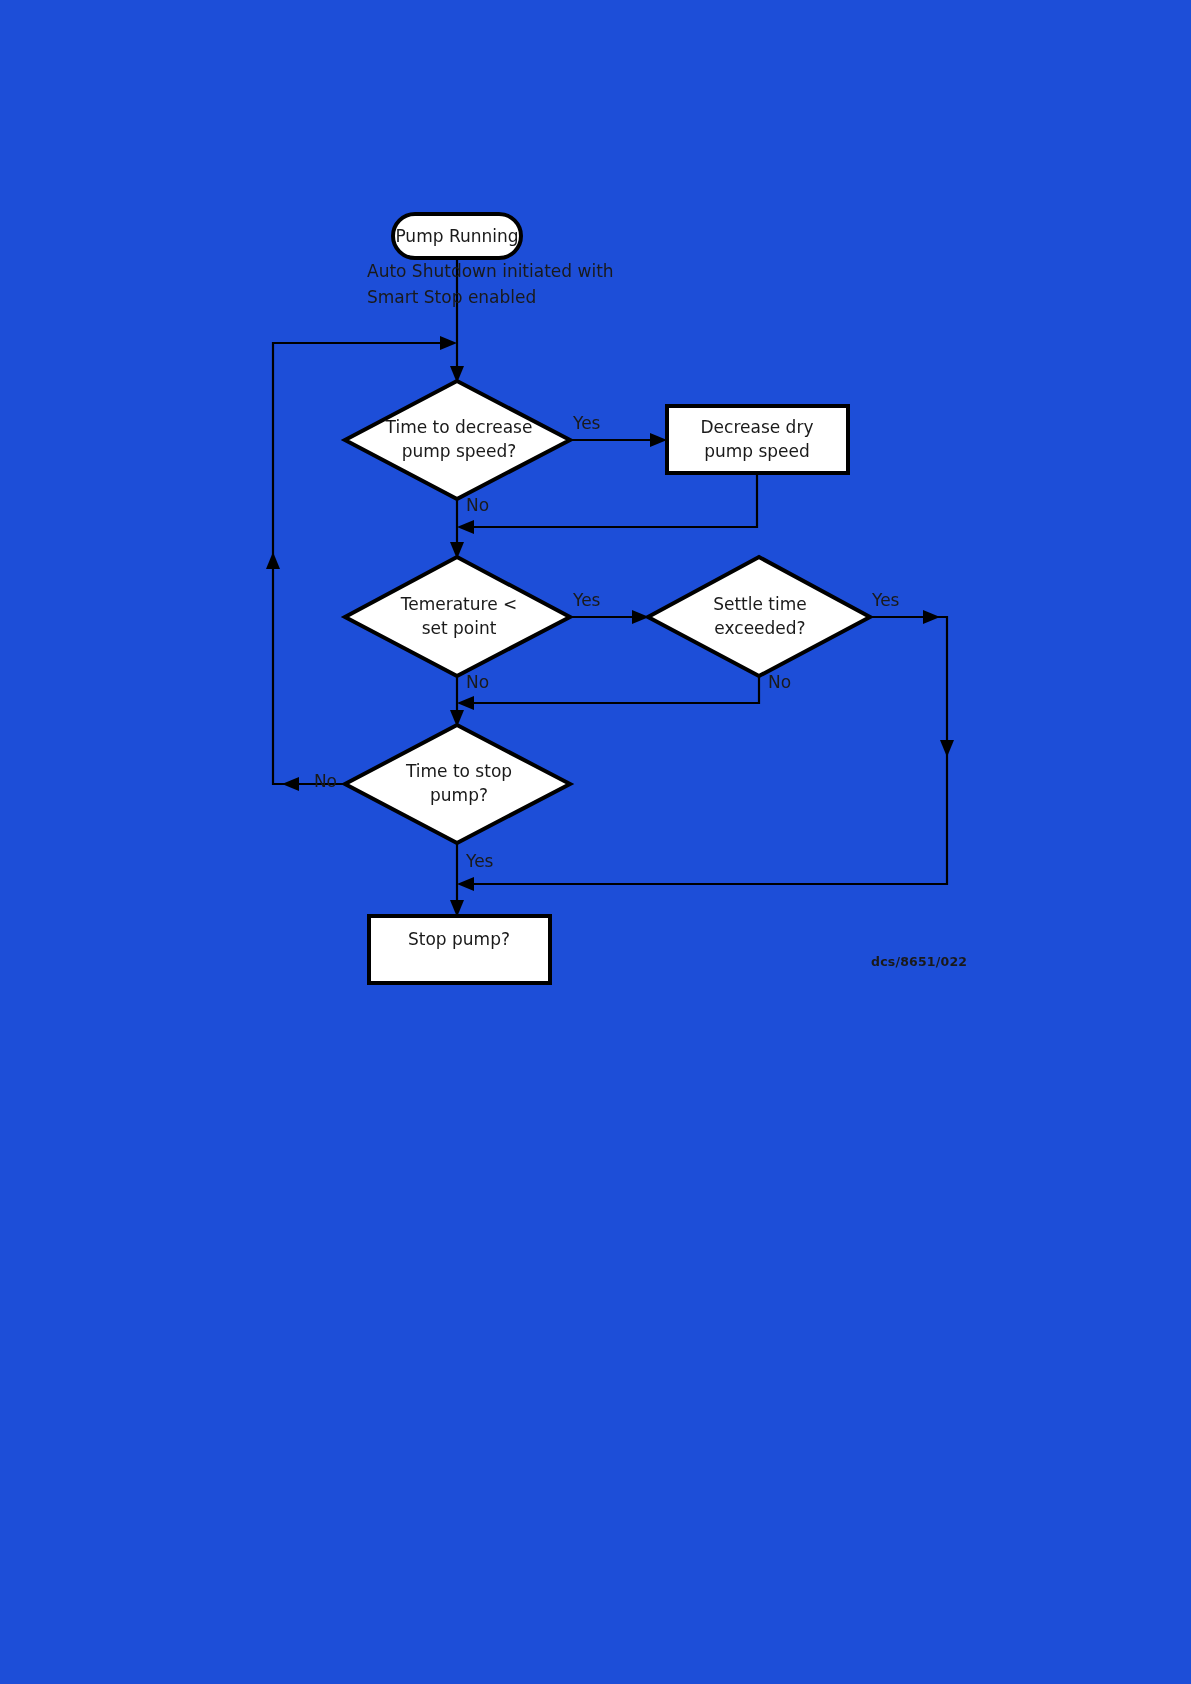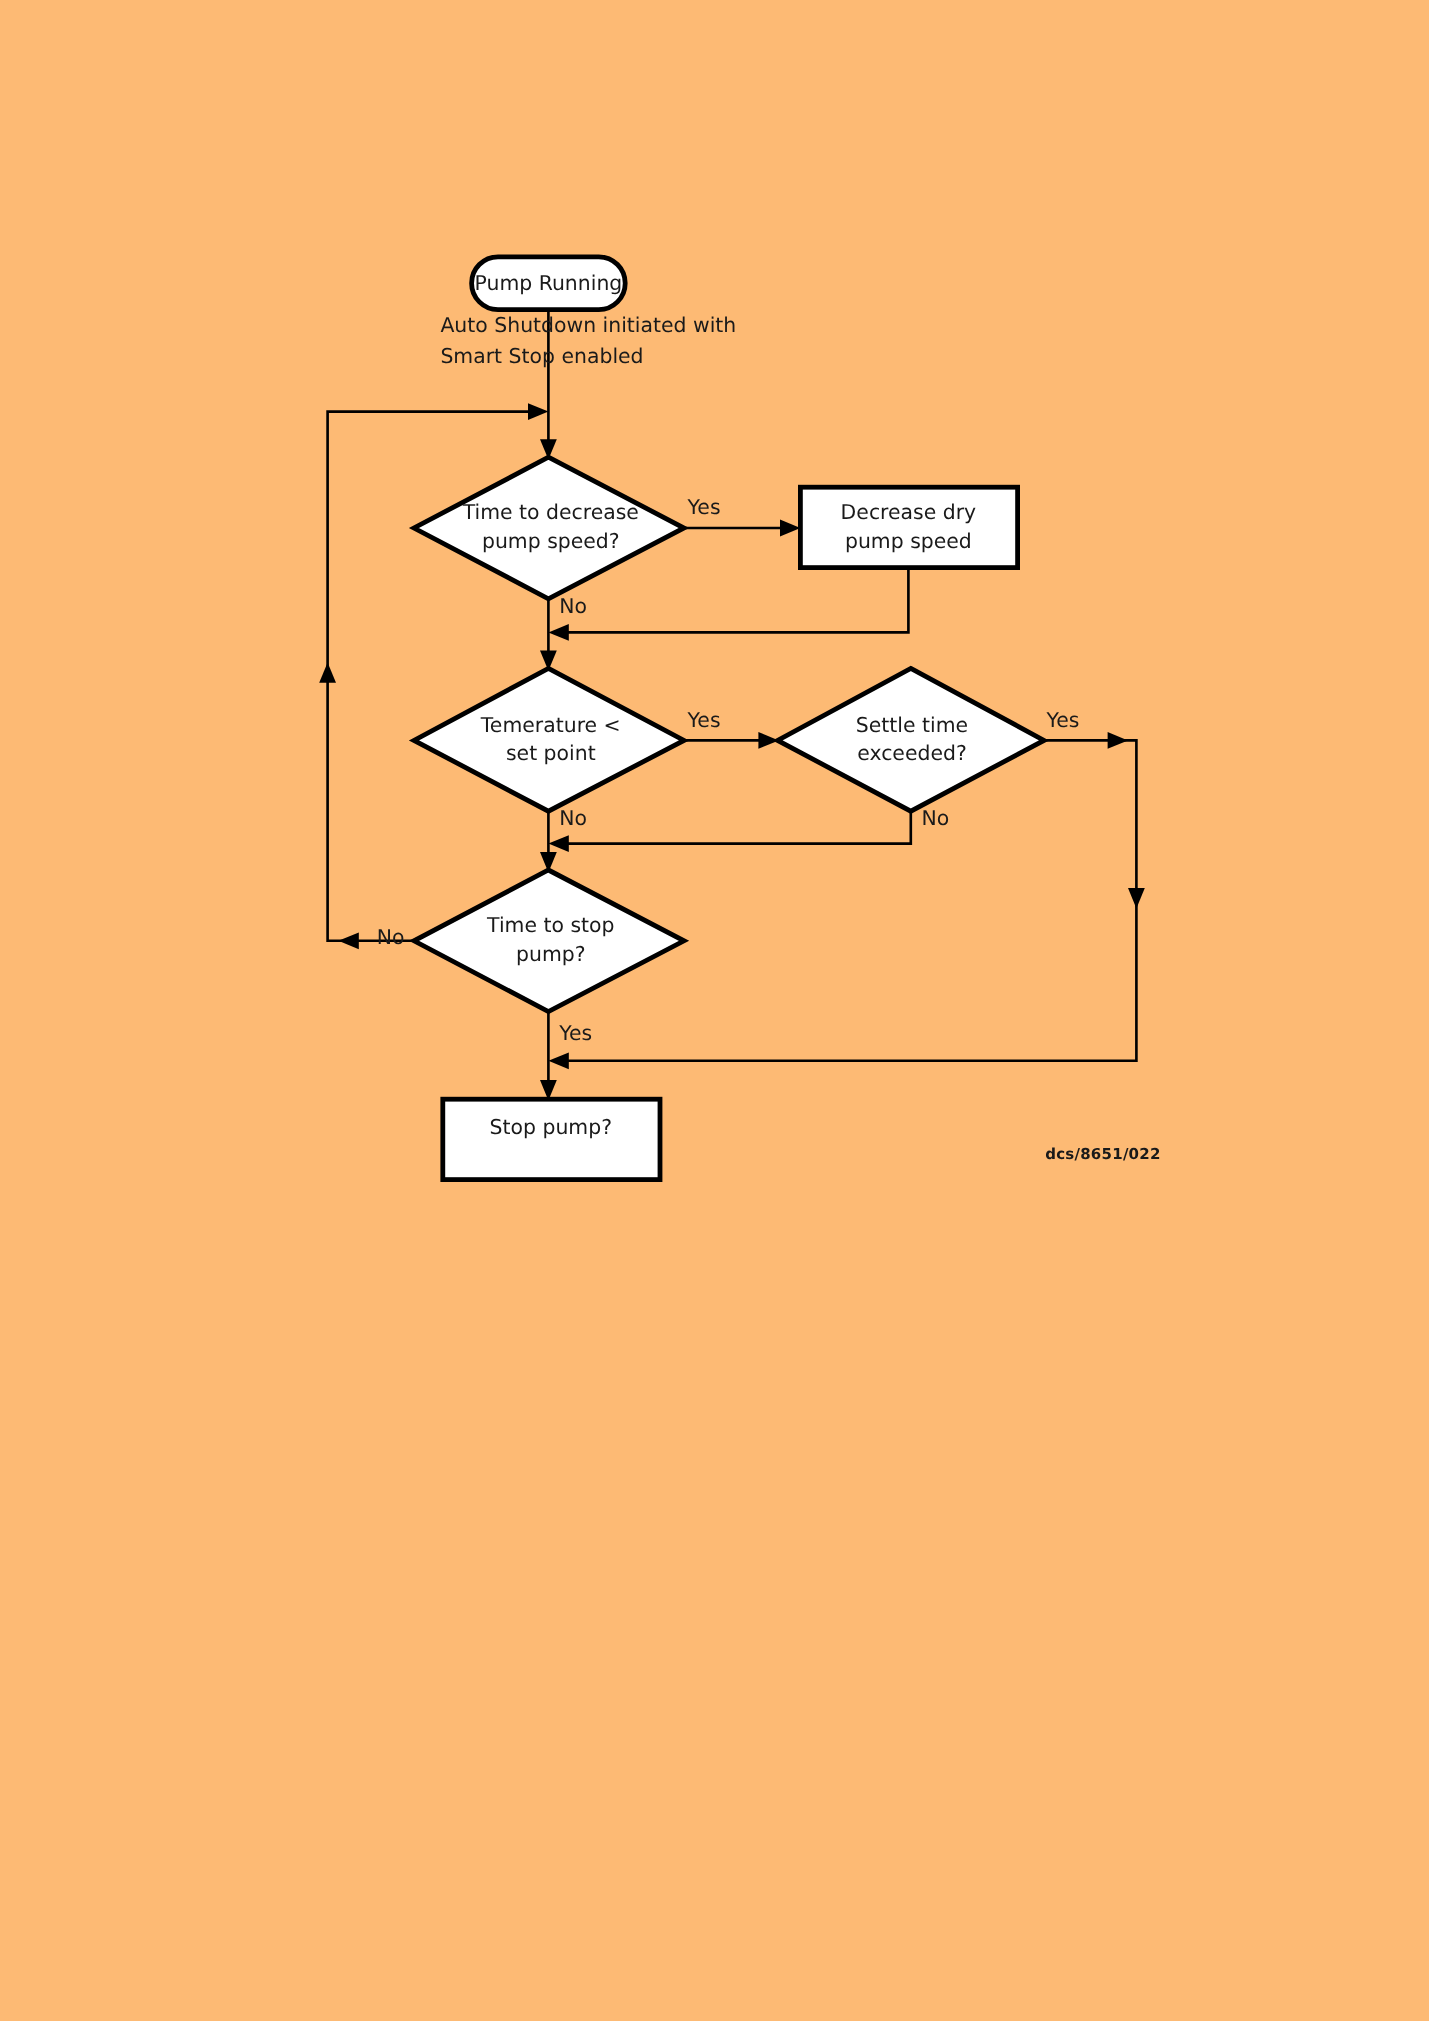--- a/index.html
+++ b/index.html
@@ -13,21 +13,21 @@
     height: 1684px;
     position: relative;
     font-family: "DejaVu Sans", sans-serif;
     overflow: hidden;
   }
   #page {
     position: absolute;
     left: 0; top: 0;
     width: 1191px;
     height: 1684px;
-    background: #fdba74;
+    background: #1d4ed8;
   }
   svg#flow {
     position: absolute;
     left: 0;
     top: 0;
     width: 1191px;
     height: 1684px;
     display: block;
   }
   .node-shape {

